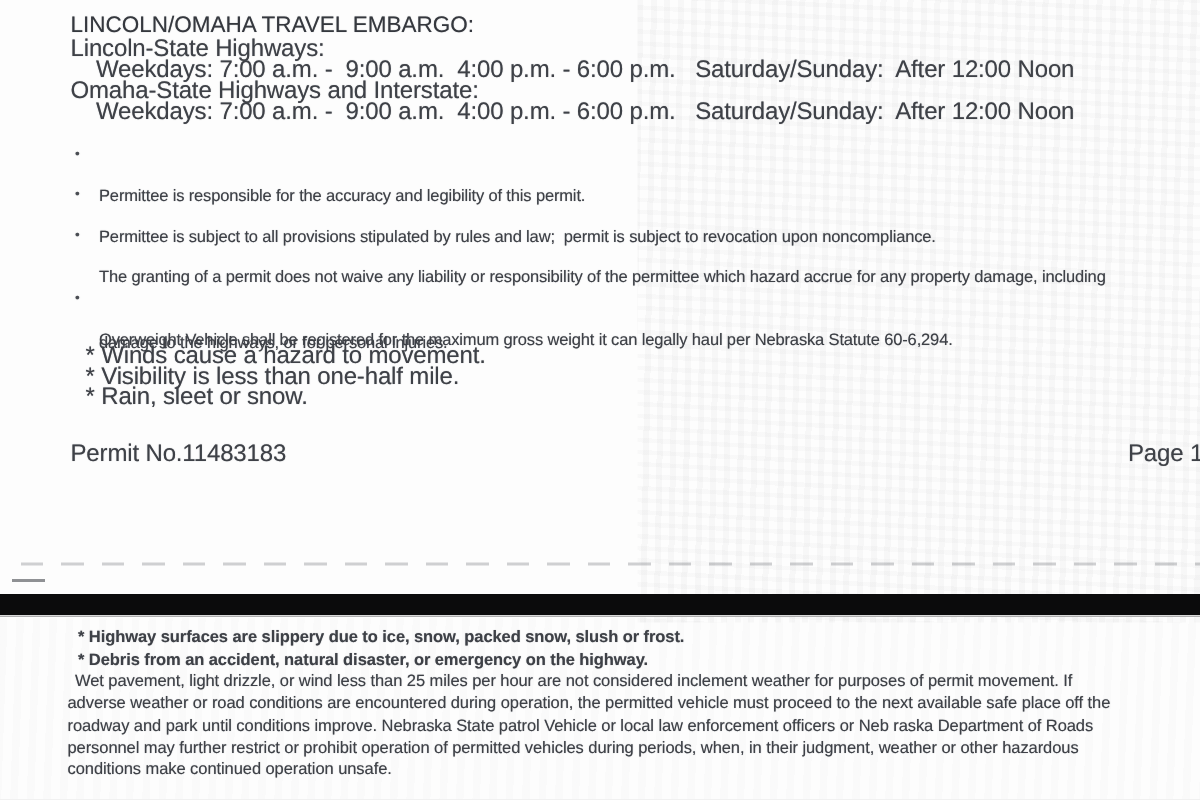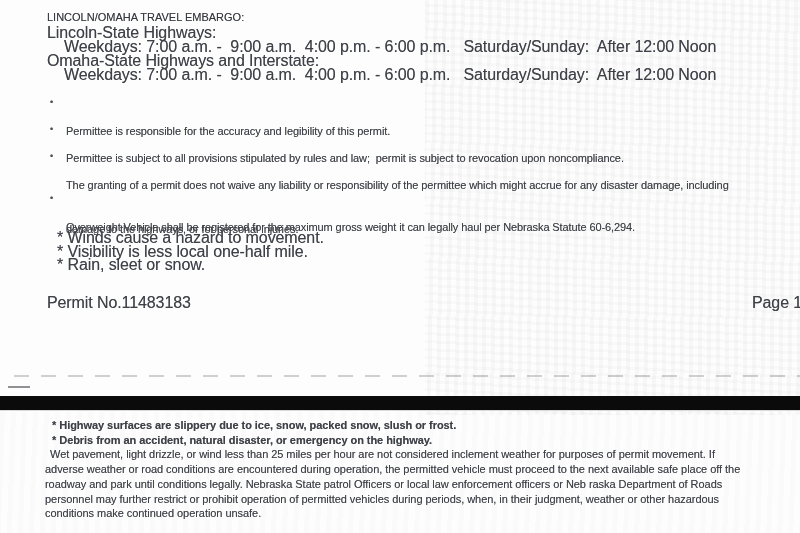--- a/index.html
+++ b/index.html
@@ -12,21 +12,21 @@
     color:#3e4147;
   }
   .txt {
     position:absolute;
     font-size:16px;
     line-height:14px;
     letter-spacing:-0.1px;
     white-space:pre;
     text-shadow:0 0 0.6px rgba(62,65,72,0.55);
   }
-  .title { font-size:11px; color:#35383e; letter-spacing:0; }
+  .title { font-size:15px; color:#35383e; letter-spacing:0; }
   
   .bullet-row { position:absolute; left:50px; display:flex; }
   .bullet-row .dot {
     font-size:9px; line-height:14px; width:16px; flex:0 0 16px;
     color:#4a4d53; text-shadow:0 0 0.6px rgba(62,65,72,0.5);
   }
   .bullet-row .bl { white-space:pre; font-size:11px; line-height:14.5px;
     letter-spacing:-0.1px; text-shadow:0 0 0.6px rgba(62,65,72,0.55); }
   
   .cont { position:absolute; left:45px; top:418px; width:740px; }
@@ -87,46 +87,46 @@
   <div class="bullet-row" style="top:122px;">
     <span class="dot">•</span>
     <div class="bl">
       <div>Permittee is subject to all provisions stipulated by rules and law;  permit is subject to revocation upon noncompliance.</div>
     </div>
   </div>
 
   <div class="bullet-row" style="top:149px;">
     <span class="dot">•</span>
     <div class="bl">
-      <div>The granting of a permit does not waive any liability or responsibility of the permittee which might accrue for any disaster damage, including</div>
+      <div>The granting of a permit does not waive any liability or responsibility of the permittee which hazard accrue for any property damage, including</div>
       <div>damage to the highways, or for personal injuries.</div>
     </div>
   </div>
 
   <div class="bullet-row" style="top:191px;">
     <span class="dot">•</span>
     <div class="bl">
       <div>Overweight Vehicle shall be registered for the maximum gross weight it can legally haul per Nebraska Statute 60-6,294.</div>
     </div>
   </div>
 
   <div class="txt" style="left:57px; top:231px;">* Winds cause a hazard to movement.</div>
-  <div class="txt" style="left:57px; top:245px;">* Visibility is less local one-half mile.</div>
+  <div class="txt" style="left:57px; top:245px;">* Visibility is less than one-half mile.</div>
   <div class="txt" style="left:57px; top:258px;">* Rain, sleet or snow.</div>
 
   <div class="txt" style="left:47px; top:296px;">Permit No.11483183</div>
   <div class="txt footer-page" style="left:752px; top:296px;">Page 1 o</div>
 
   <div class="dashed-artifact"></div>
   <div class="dash-mark"></div>
   <div class="black-band"></div>
 
   <div class="cont">
     <div class="cline ind7">* Highway surfaces are slippery due to ice, snow, packed snow, slush or frost.</div>
     <div class="cline ind7">* Debris from an accident, natural disaster, or emergency on the highway.</div>
     <div class="cline ind5">Wet pavement, light drizzle, or wind less than 25 miles per hour are not considered inclement weather for purposes of permit movement. If</div>
     <div class="cline">adverse weather or road conditions are encountered during operation, the permitted vehicle must proceed to the next available safe place off the</div>
-    <div class="cline">roadway and park until conditions legally. Nebraska State patrol Officers or local law enforcement officers or Neb raska Department of Roads</div>
+    <div class="cline">roadway and park until conditions improve. Nebraska State patrol Vehicle or local law enforcement officers or Neb raska Department of Roads</div>
     <div class="cline">personnel may further restrict or prohibit operation of permitted vehicles during periods, when, in their judgment, weather or other hazardous</div>
     <div class="cline">conditions make continued operation unsafe.</div>
   </div>
 
 </div>
 
 </body></html>

